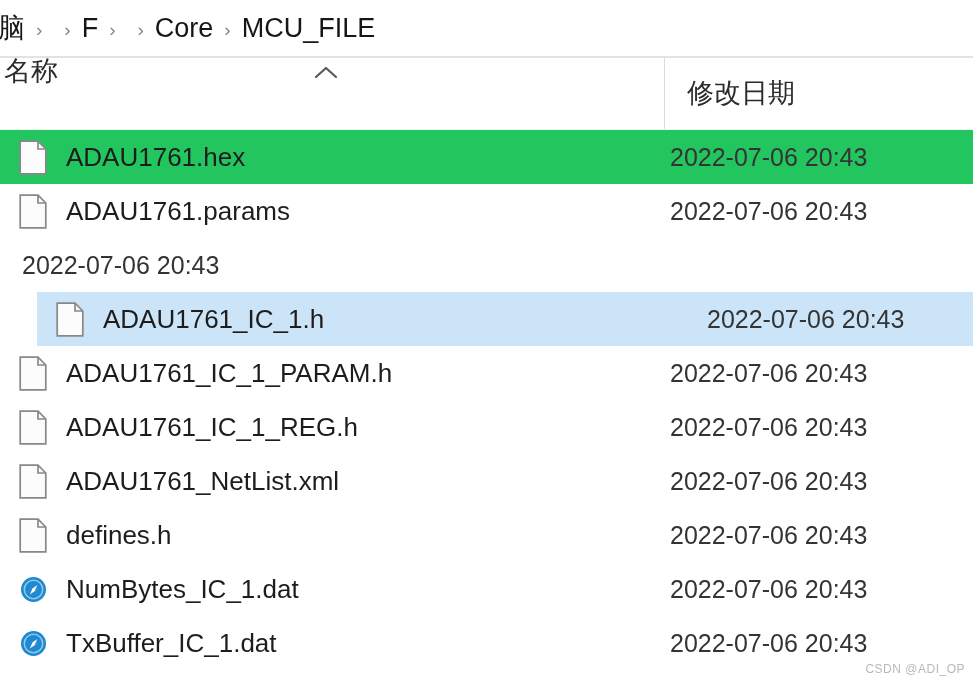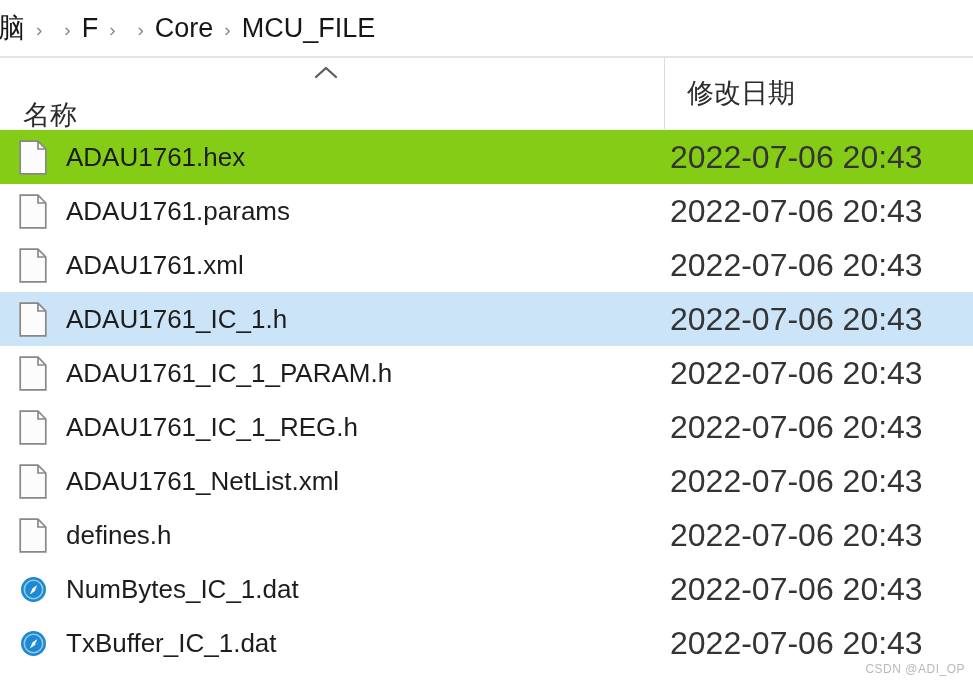--- a/index.html
+++ b/index.html
@@ -51,24 +51,24 @@
     display: flex;
     align-items: center;
     background: #ffffff;
     border-bottom: 1px solid #f2f4f6;
     position: relative;
     box-sizing: border-box;
   }
   #col-name-header {
     width: 648px;
     box-sizing: border-box;
-    padding-left: 23px;
+    padding-left: 4px;
     height: 100%;
     display: flex;
-    align-items: flex-end;
+    align-items: flex-start;
     position: relative;
     cursor: default;
   }
   #col-date-header {
     flex: 1;
     box-sizing: border-box;
     padding-left: 22px;
     height: 100%;
     display: flex;
     align-items: center;
@@ -94,22 +94,22 @@
   #file-list {
     background: #ffffff;
   }
   .file-row {
     height: 54px;
     display: flex;
     align-items: center;
     cursor: default;
     box-sizing: border-box;
   }
-  .file-row.hovered { background: #84cc16; }
-  .file-row.selected { background: #cce4f7; }
+  .file-row.hovered { background: #22c55e; }
+  .file-row.selected { background: #cce4f7; margin-left: 37px; }
 
   .cell-name {
     width: 648px;
     box-sizing: border-box;
     padding-left: 18px;
     display: flex;
     align-items: center;
     height: 100%;
   }
   .cell-date {
@@ -120,21 +120,21 @@
     display: flex;
     align-items: center;
   }
   .file-name {
     font-size: 26px;
     color: #1d1d1d;
     line-height: 1;
     white-space: nowrap;
   }
   .file-date {
-    font-size: 32px;
+    font-size: 25px;
     color: #343434;
     line-height: 1;
     white-space: nowrap;
   }
 
   
   .icon-wrap {
     width: 30px;
     height: 36px;
     margin-right: 18px;
@@ -210,29 +210,20 @@
             <path d="M19.0 1.2 V9.0 H26.8" fill="none" stroke="#888888" stroke-width="1.7" stroke-linejoin="miter"></path>
           </svg>
         </span>
         <span class="file-name">ADAU1761.params</span>
       </div>
       <div class="cell-date">
         <span class="file-date">2022-07-06 20:43</span>
       </div>
     </div>
     <div class="file-row">
-      <div class="cell-name">
-        <span class="icon-wrap">
-          <svg width="28" height="35" viewBox="0 0 28 35">
-            <path d="M1.2 1.2 H19.0 L26.8 9.0 V33.8 H1.2 Z" fill="#fcfcfc" stroke="#888888" stroke-width="1.7" stroke-linejoin="miter"></path>
-            <path d="M19.0 1.2 V9.0 H26.8" fill="none" stroke="#888888" stroke-width="1.7" stroke-linejoin="miter"></path>
-          </svg>
-        </span>
-        <span class="file-name">ADAU1761.xml</span>
-      </div>
       <div class="cell-date">
         <span class="file-date">2022-07-06 20:43</span>
       </div>
     </div>
     <div class="file-row selected">
       <div class="cell-name">
         <span class="icon-wrap">
           <svg width="28" height="35" viewBox="0 0 28 35">
             <path d="M1.2 1.2 H19.0 L26.8 9.0 V33.8 H1.2 Z" fill="#fcfcfc" stroke="#888888" stroke-width="1.7" stroke-linejoin="miter"></path>
             <path d="M19.0 1.2 V9.0 H26.8" fill="none" stroke="#888888" stroke-width="1.7" stroke-linejoin="miter"></path>

